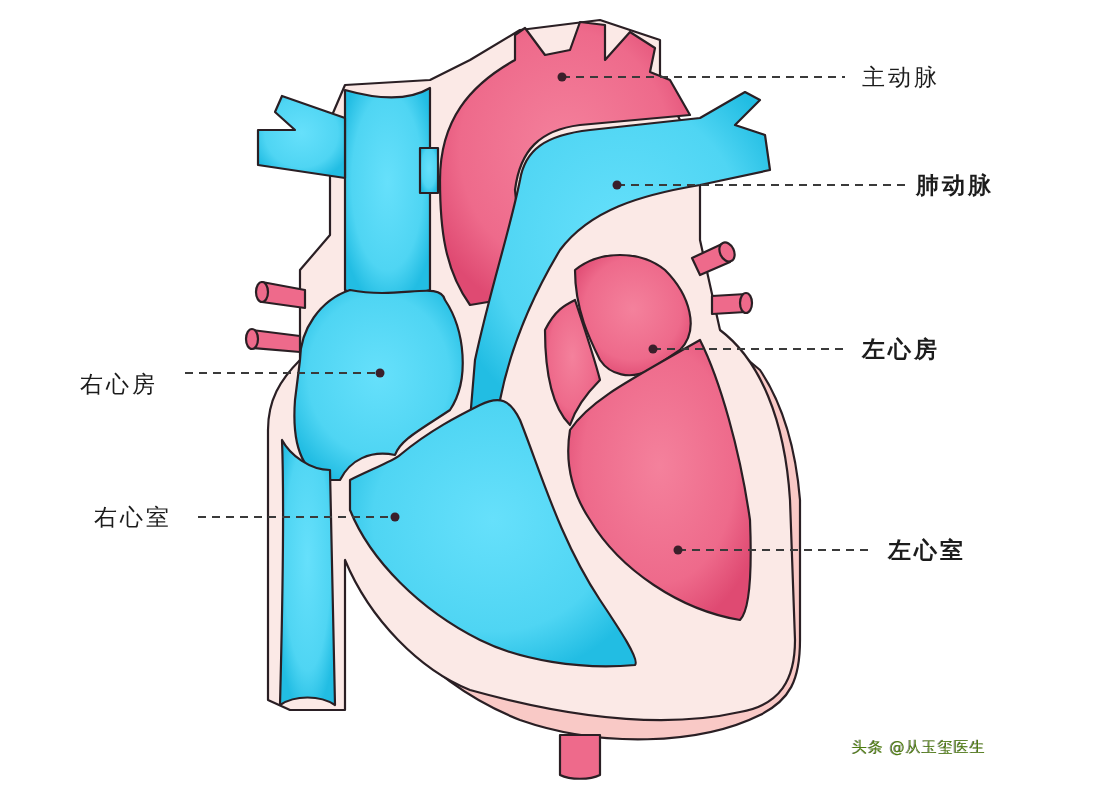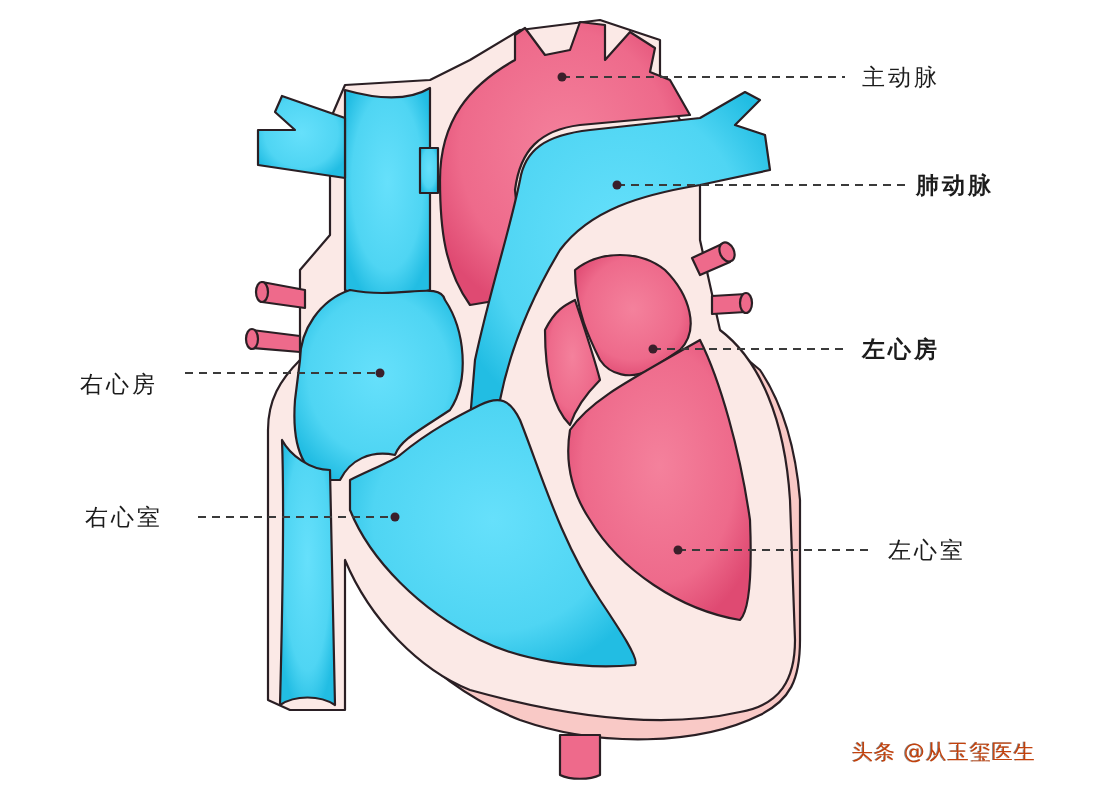--- a/index.html
+++ b/index.html
@@ -1,21 +1,21 @@
 <!DOCTYPE html>
 <html><head>
 <meta charset="utf-8">
 <style>
   html, body { margin: 0; padding: 0; background: #ffffff; }
   body { width: 1106px; height: 788px; position: relative; overflow: hidden;
          font-family: "DejaVu Sans", "Liberation Sans", sans-serif; }
   #canvas { position: absolute; left: 0; top: 0; width: 1106px; height: 788px; }
   .label { position: absolute; font-size: 23px; color: #1c1c1c; letter-spacing: 3px;
            line-height: 1; white-space: nowrap; }
-  .watermark { position: absolute; font-size: 21px; color: #c2410c; letter-spacing: 1px;
+  .watermark { position: absolute; font-size: 15px; color: #4d7c0f; letter-spacing: 1px;
                text-shadow: 1px 1px 0 #fff, -1px 0 0 #888; }
 </style>
 </head>
 <body>
 
 <svg id="canvas" viewBox="0 0 1106 788" xmlns="http://www.w3.org/2000/svg">
   <defs>
     <radialGradient id="redGrad" cx="50%" cy="45%" r="60%">
       <stop offset="0%" stop-color="#f4819c"></stop>
       <stop offset="70%" stop-color="#ee6a8b"></stop>
@@ -81,17 +81,17 @@
     <circle cx="380" cy="373" r="4.5"></circle>
     <circle cx="395" cy="517" r="4.5"></circle>
     <circle cx="653" cy="349" r="4.5"></circle>
     <circle cx="678" cy="550" r="4.5"></circle>
   </g>
 </svg>
 
 <div class="label" style="left:862px; top:66px;text-align:right;">主动脉</div>
 <div class="label" style="left:916px; top:174px;font-weight:bold;">肺动脉</div>
 <div class="label" style="left:80px; top:362px;margin-top:11px;">右心房</div>
-<div class="label" style="left:85px; top:506px;">右心室</div>
+<div class="label" style="left:94px; top:506px;">右心室</div>
 <div class="label" style="left:862px; top:338px;font-weight:bold;">左心房</div>
-<div class="label" style="left:888px; top:539px;">左心室</div>
+<div class="label" style="left:888px; top:539px;font-weight:bold;">左心室</div>
 
 <div class="watermark" style="left:852px; top:738px;">头条 @从玉玺医生</div>
 
 </body></html>

